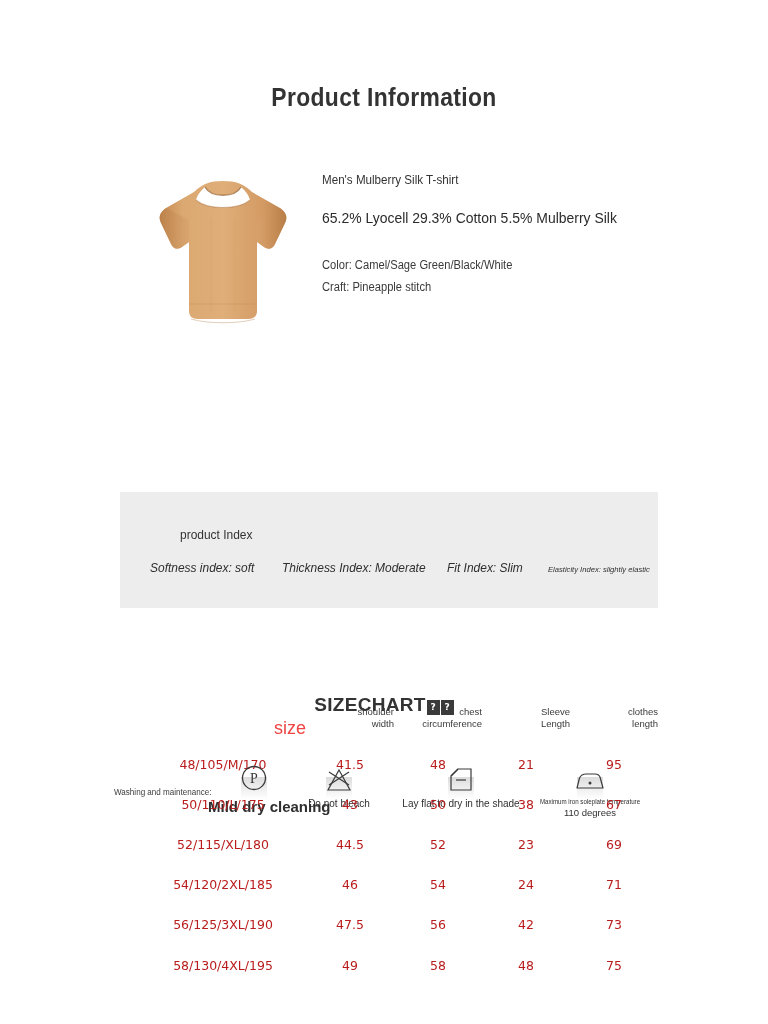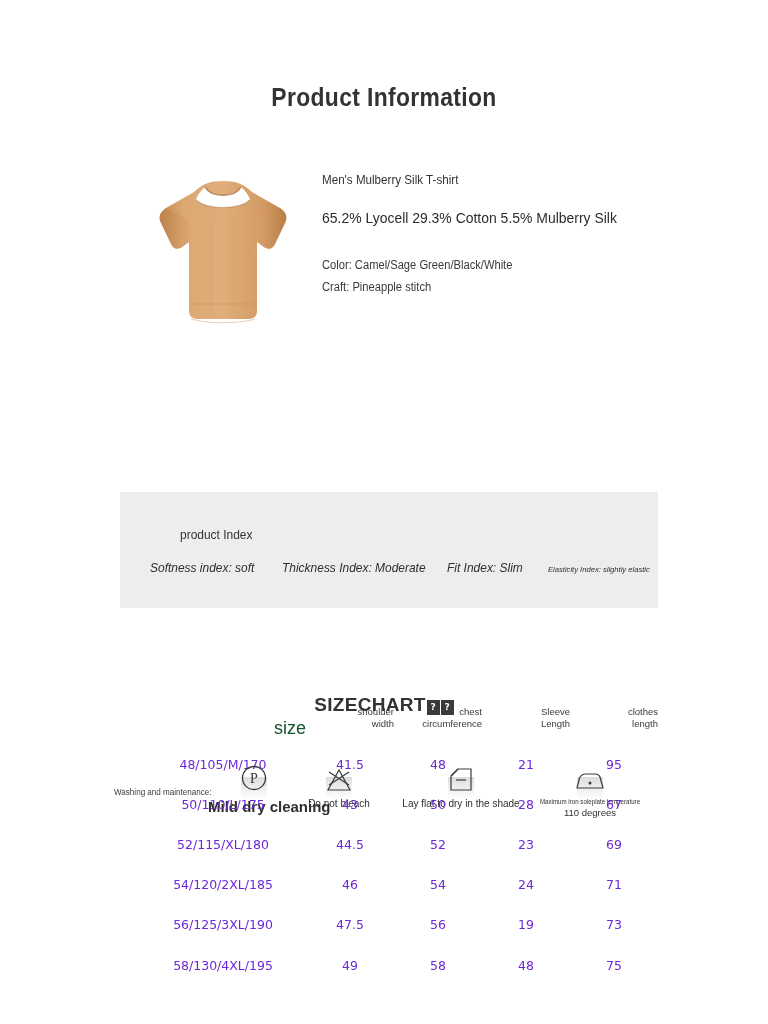--- a/index.html
+++ b/index.html
@@ -208,27 +208,27 @@
     font-family: "Liberation Sans Narrow", "Liberation Sans", sans-serif;
     font-size: 9.5px;
     color: #3a3a3a;
     line-height: 12px;
     padding: 0 0 14px 0;
     vertical-align: bottom;
     text-align: right;
   }
   table.sizes th.th-size {
     font-size: 18px;
-    color: #14532d;
+    color: #ef4444;
     padding-bottom: 10px;
   }
   table.sizes td {
     font-family: "DejaVu Sans", sans-serif;
     font-size: 12.5px;
-    color: #6d28d9;
+    color: #b91c1c;
     text-align: center;
     padding: 12.6px 0;
   }
   table.sizes td.c-size { width: 166px; }
   table.sizes th.th-size { width: 166px; }
   table.sizes td.c-num, table.sizes th.th-num { width: 88px; }
 </style>
 </head>
 <body>
 
@@ -378,42 +378,42 @@
       <td class="c-size">48/105/M/170</td>
       <td class="c-num">41.5</td>
       <td class="c-num">48</td>
       <td class="c-num">21</td>
       <td class="c-num">95</td>
     </tr>
     <tr>
       <td class="c-size">50/110/L/175</td>
       <td class="c-num">43</td>
       <td class="c-num">50</td>
-      <td class="c-num">28</td>
+      <td class="c-num">38</td>
       <td class="c-num">67</td>
     </tr>
     <tr>
       <td class="c-size">52/115/XL/180</td>
       <td class="c-num">44.5</td>
       <td class="c-num">52</td>
       <td class="c-num">23</td>
       <td class="c-num">69</td>
     </tr>
     <tr>
       <td class="c-size">54/120/2XL/185</td>
       <td class="c-num">46</td>
       <td class="c-num">54</td>
       <td class="c-num">24</td>
       <td class="c-num">71</td>
     </tr>
     <tr>
       <td class="c-size">56/125/3XL/190</td>
       <td class="c-num">47.5</td>
       <td class="c-num">56</td>
-      <td class="c-num">19</td>
+      <td class="c-num">42</td>
       <td class="c-num">73</td>
     </tr>
     <tr>
       <td class="c-size">58/130/4XL/195</td>
       <td class="c-num">49</td>
       <td class="c-num">58</td>
       <td class="c-num">48</td>
       <td class="c-num">75</td>
     </tr>
   </tbody>

